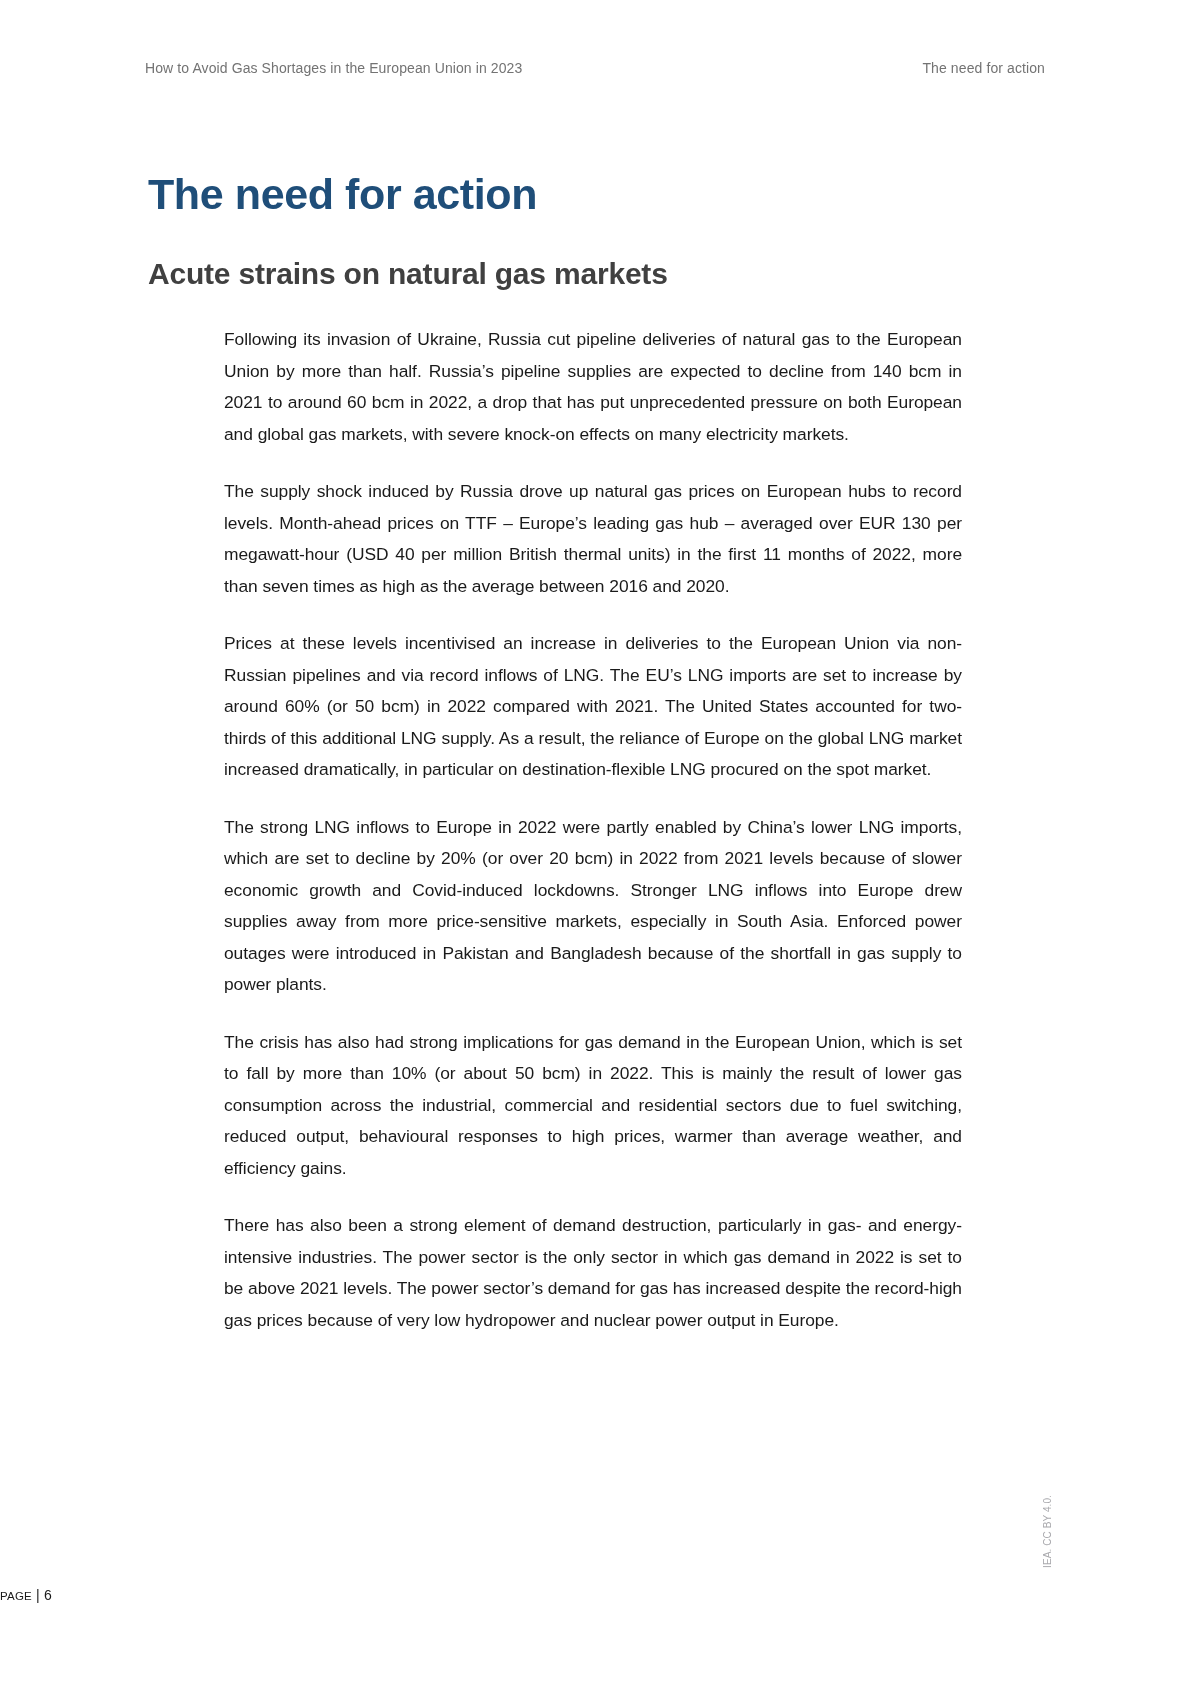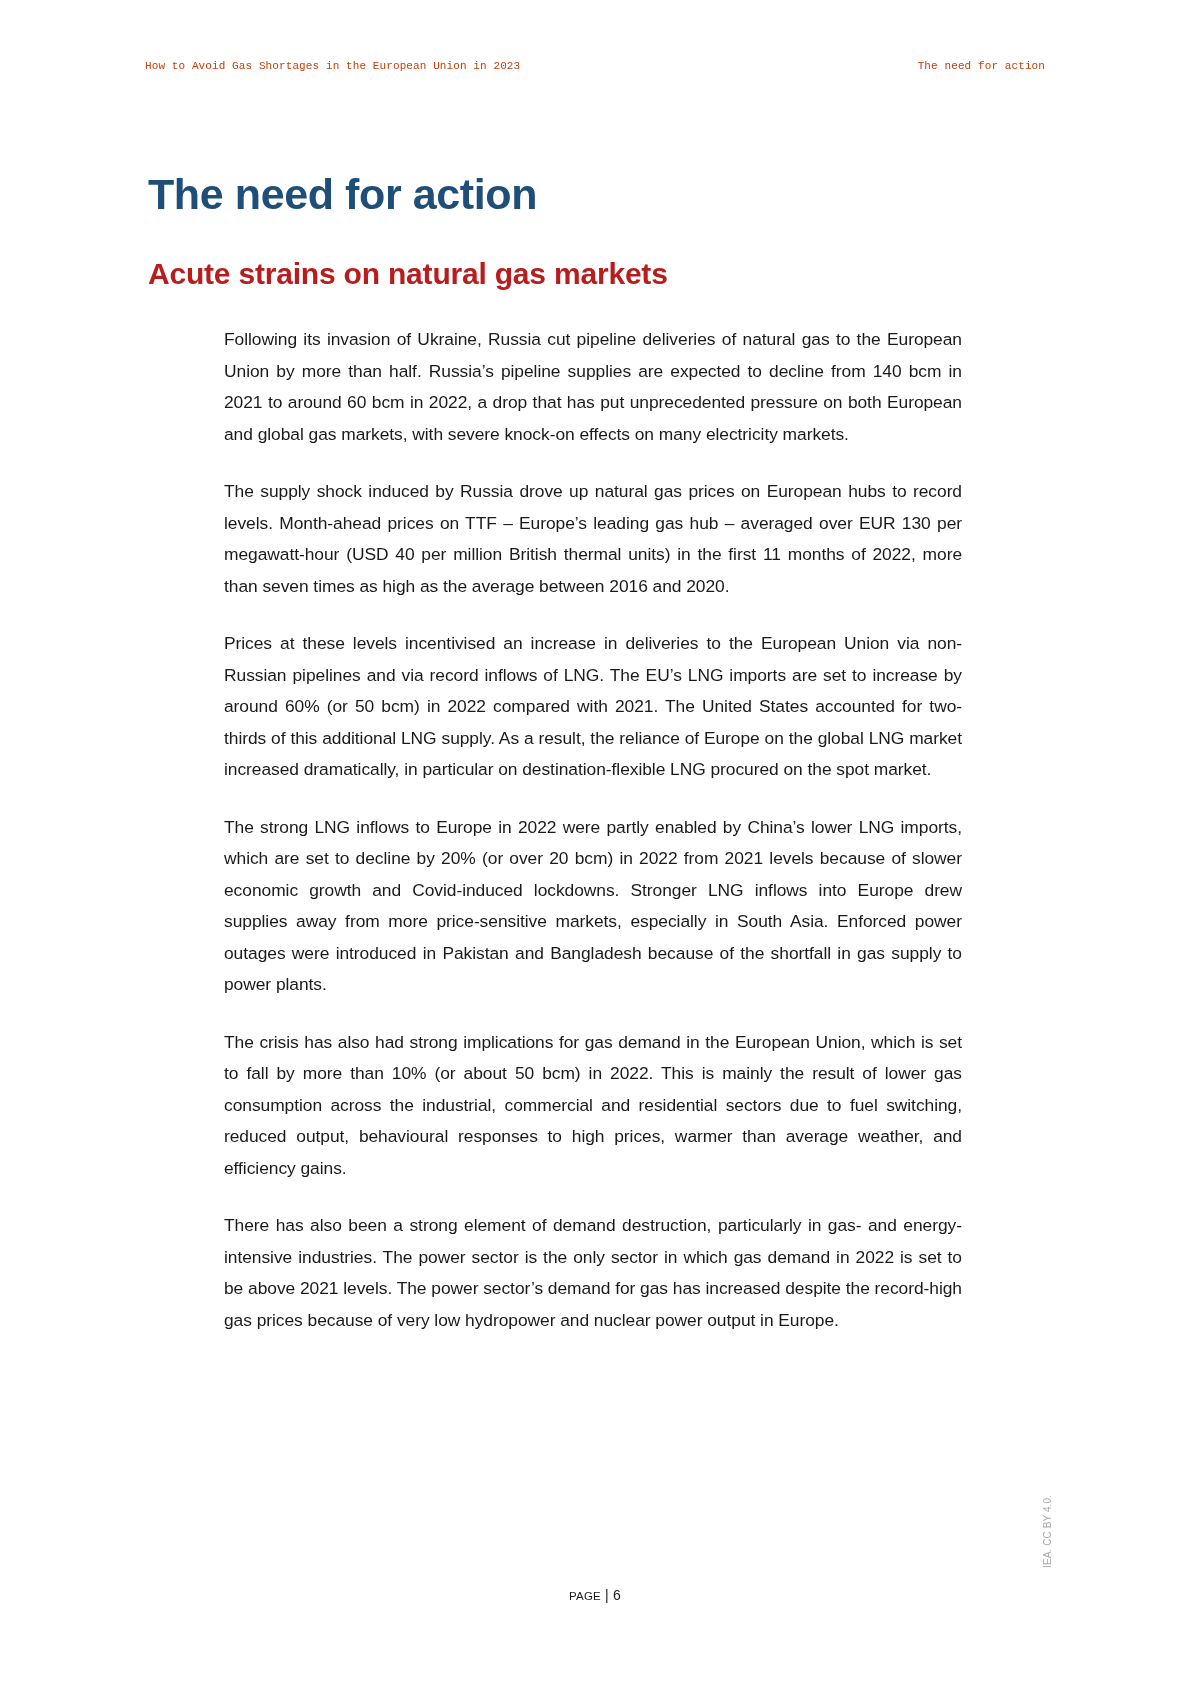--- a/index.html
+++ b/index.html
@@ -24,47 +24,46 @@
     position: absolute;
     top: 60px;
     left: 145px;
     right: 145px;
     height: 22px;
     display: flex;
     justify-content: space-between;
     align-items: flex-start;
   }
   .running-header .hdr-text {
-    font-size: 11px;
-    color: #c2410c;
+    font-size: 14px;
+    color: #737373;
     letter-spacing: 0.1px;
     white-space: nowrap;
     font-weight: 400;
-    font-family: Liberation Mono, monospace;
   }
 
   
   .chapter-title {
     position: absolute;
     top: 143px;
     left: 148px;
     font-size: 43px;
     line-height: 1.05;
     font-weight: bold;
     color: #1f4e79;
     letter-spacing: -0.4px;
   }
   .section-title {
     position: absolute;
     top: 232px;
     left: 148px;
     font-size: 30px;
     line-height: 1.1;
     font-weight: bold;
-    color: #b91c1c;
+    color: #404040;
     letter-spacing: -0.2px;
   }
 
   
   .body-copy {
     position: absolute;
     top: 290px;
     left: 224px;
     width: 738px;
     margin-top: 34px;
@@ -81,21 +80,20 @@
   .body-copy p:last-child {
     margin-bottom: 0;
   }
 
   
   .page-footer {
     position: absolute;
     left: 0;
     right: 0;
     top: 1586px;
-    text-align: center;
   }
   .page-footer .folio {
     font-size: 14px;
     color: #1a1a1a;
     letter-spacing: 0.2px;
   }
   .page-footer .folio .smallcaps {
     font-size: 11.5px;
   }
 

